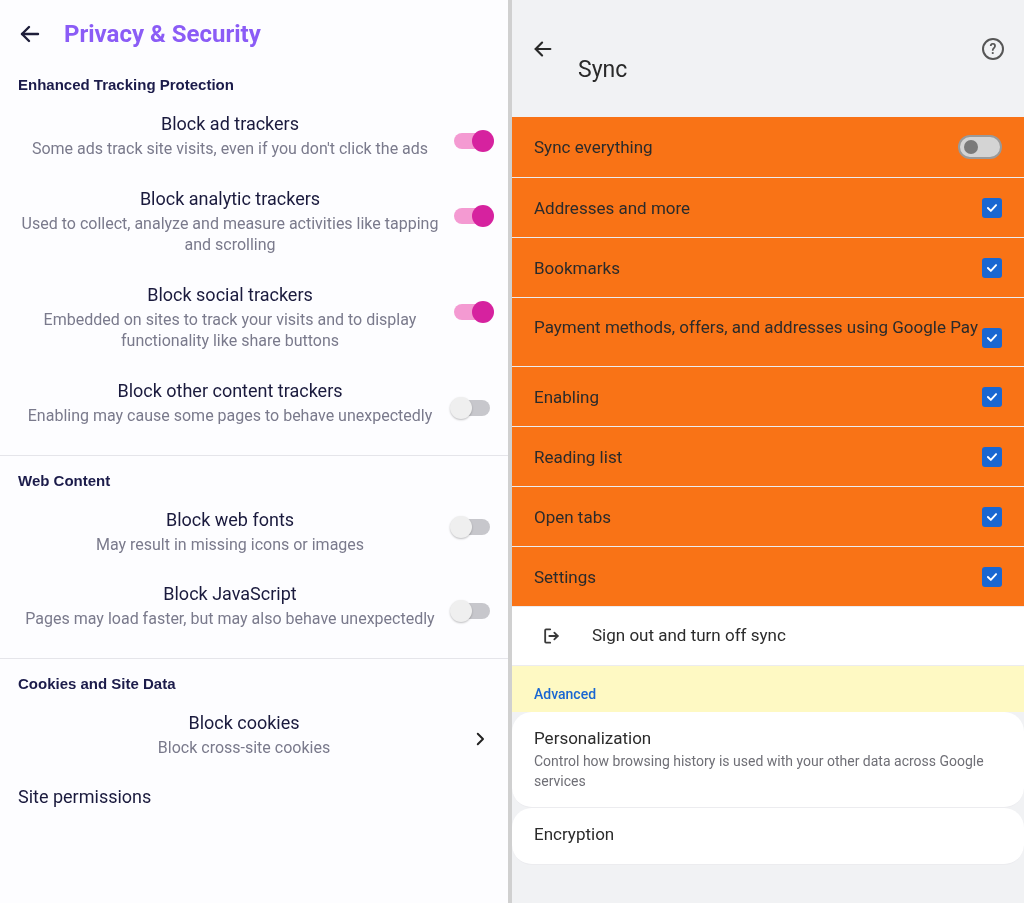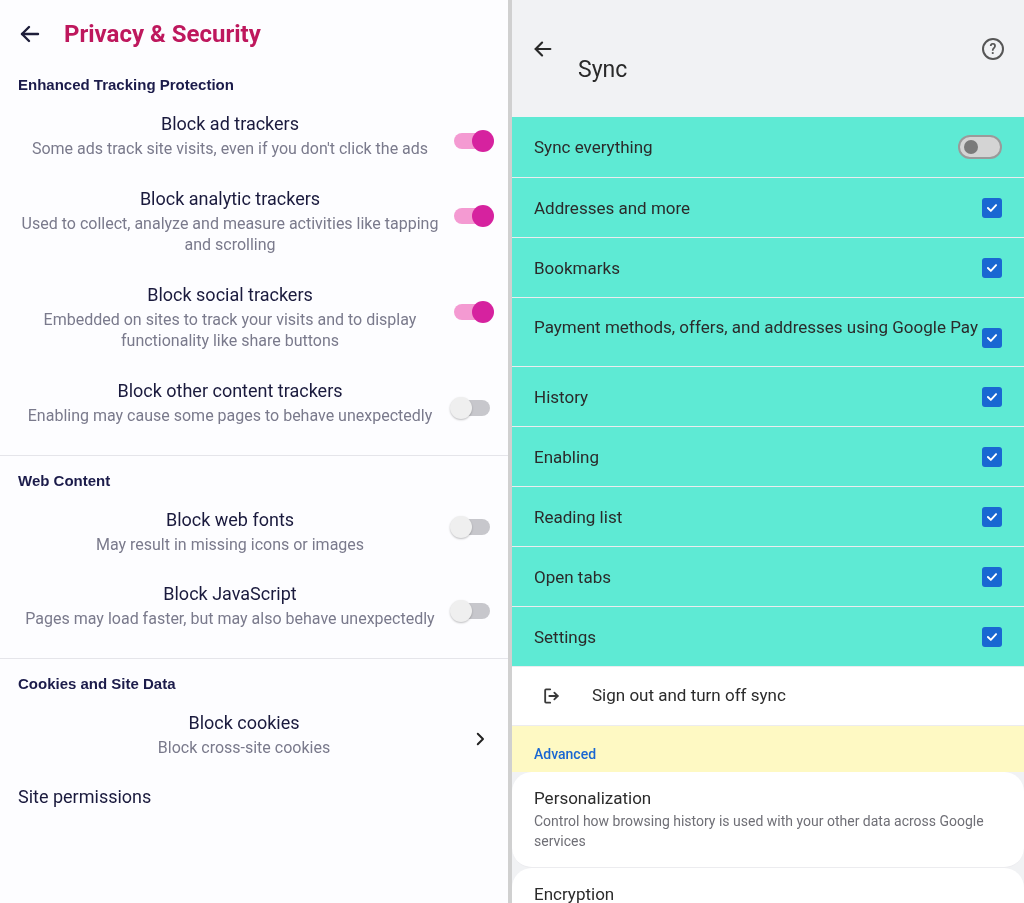--- a/index.html
+++ b/index.html
@@ -32,21 +32,21 @@
     height: 24px;
     display: flex;
     align-items: center;
     justify-content: center;
     cursor: pointer;
     color: #1e1e3a;
   }
   .left-title {
     font-size: 24px;
     font-weight: 700;
-    color: #be185d;
+    color: #8b5cf6;
   }
   .section-header {
     padding: 4px 18px 12px;
     font-size: 15px;
     font-weight: 700;
     color: #1b1b4a;
     font-family: "Segoe UI", sans-serif;
   }
   .pref-item {
     display: flex;
@@ -132,21 +132,21 @@
     border: 2px solid #565656;
     border-radius: 50%;
     display: flex;
     align-items: center;
     justify-content: center;
     font-size: 14px;
     color: #565656;
     cursor:pointer;
     font-weight:600;
   }
-  .right-list { background: #5eead4; margin: 20px 0 0; }
+  .right-list { background: #f97316; margin: 20px 0 0; }
   .sync-row {
     display: flex;
     align-items: center;
     padding: 18px 22px;
     border-bottom: 1px solid #ececef;
     min-height: 60px;
   }
   .sync-label {
     flex: 1;
     font-size: 17px;
@@ -357,28 +357,20 @@
 
     <div class="sync-row two-line">
       <div class="sync-label" style="line-height:1.4">Payment methods, offers, and addresses using Google Pay</div>
       <div class="checkbox" style="margin-top:12px">
           <svg viewBox="0 0 24 24" fill="none" stroke="#fff" stroke-width="3.2" stroke-linecap="round" stroke-linejoin="round">
             <polyline points="5 12 10 17 19 7"></polyline>
           </svg>
         </div>
     </div>
 
-    <div class="sync-row">
-      <div class="sync-label">History</div>
-      <div class="checkbox">
-          <svg viewBox="0 0 24 24" fill="none" stroke="#fff" stroke-width="3.2" stroke-linecap="round" stroke-linejoin="round">
-            <polyline points="5 12 10 17 19 7"></polyline>
-          </svg>
-        </div>
-    </div>
 
     <div class="sync-row">
       <div class="sync-label">Enabling</div>
       <div class="checkbox">
           <svg viewBox="0 0 24 24" fill="none" stroke="#fff" stroke-width="3.2" stroke-linecap="round" stroke-linejoin="round">
             <polyline points="5 12 10 17 19 7"></polyline>
           </svg>
         </div>
     </div>
 

